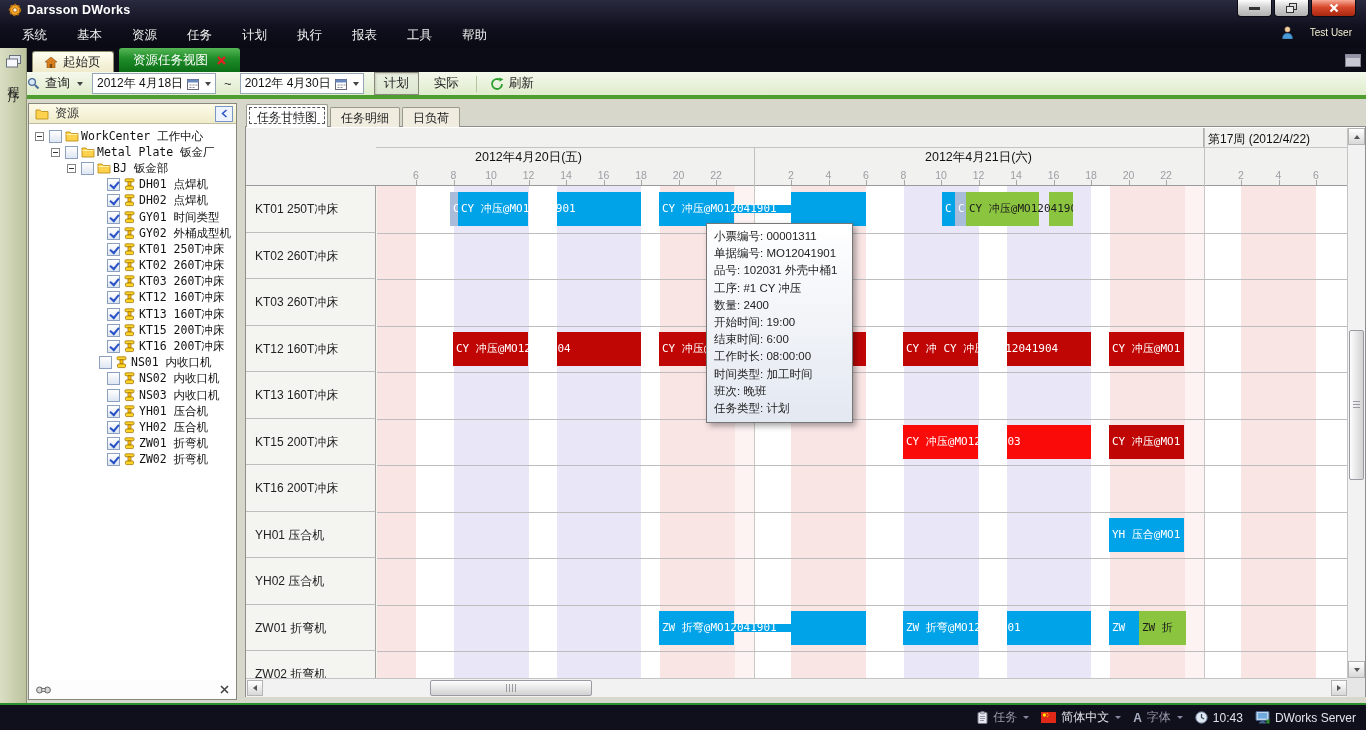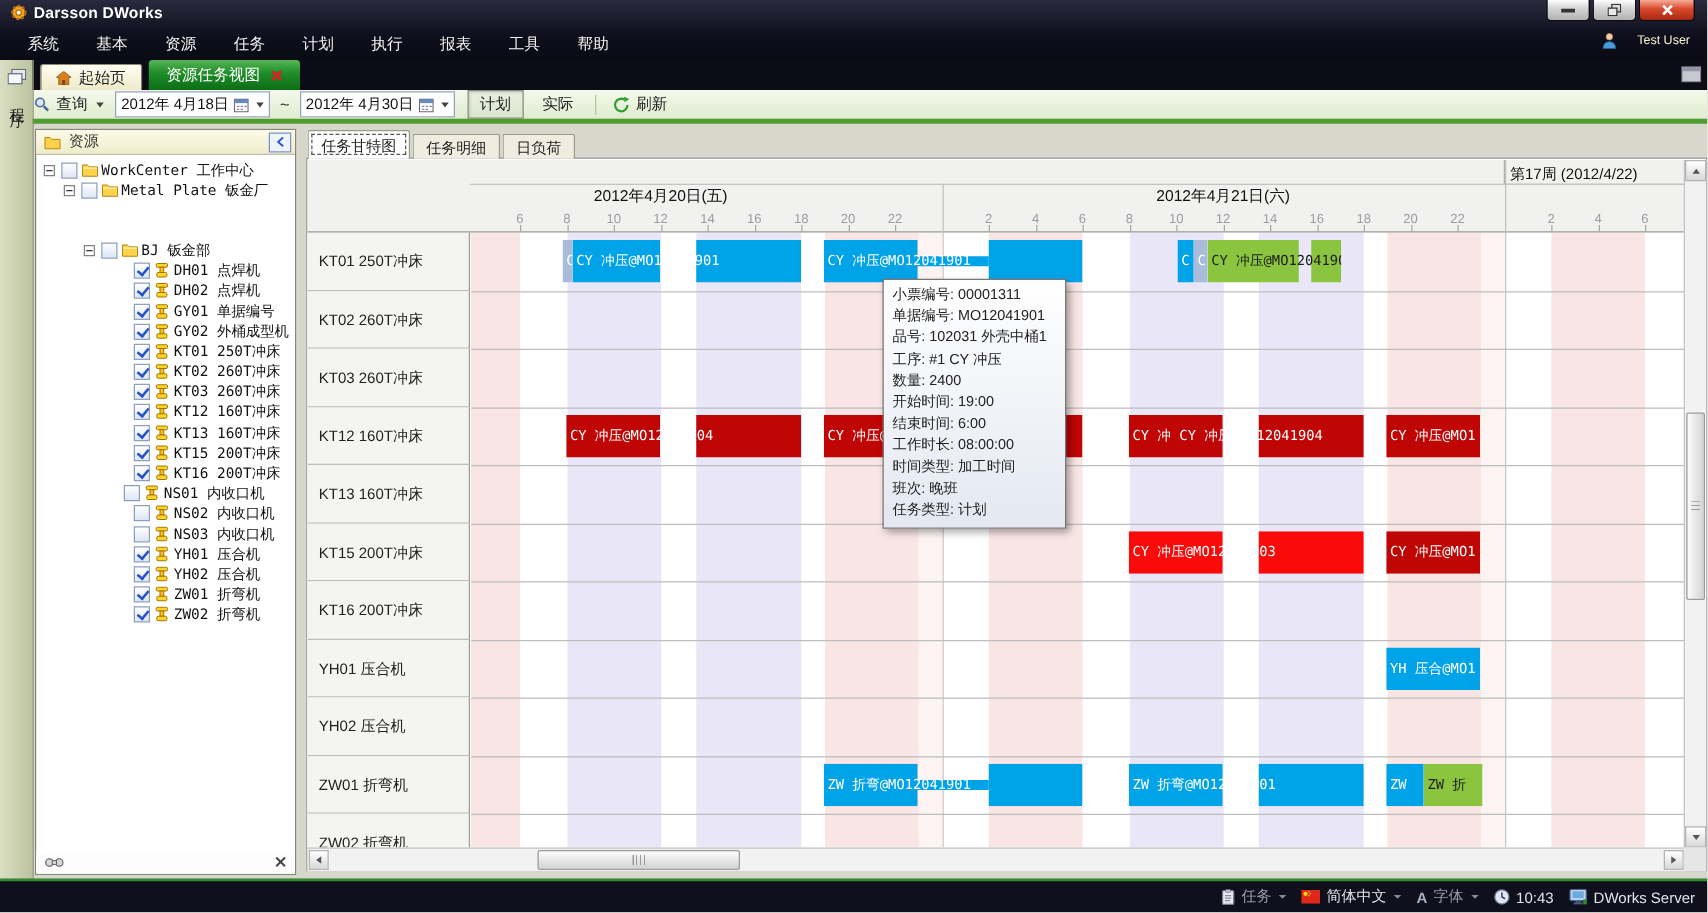--- a/index.html
+++ b/index.html
@@ -251,21 +251,21 @@
           <div class="expander"></div>
           <div class="cb"></div>
           <div class="ticon">
             <svg width="14" height="12" viewBox="0 0 14 12">
               <path d="M1 2h4l1.5 1.5H13V11H1z" fill="#ffd24d" stroke="#b8860b" stroke-width="0.8"></path>
               <path d="M1.5 4.5h11" stroke="#fff3b0" stroke-width="1"></path>
             </svg>
           </div>
           <div class="tlabel">Metal Plate 钣金厂</div>
         </div>
-        <div class="tnode" style="padding-left: 38px; margin-top: 32px;">
+        <div class="tnode" style="padding-left: 38px;">
           <div class="expander"></div>
           <div class="cb"></div>
           <div class="ticon">
             <svg width="14" height="12" viewBox="0 0 14 12">
               <path d="M1 2h4l1.5 1.5H13V11H1z" fill="#ffd24d" stroke="#b8860b" stroke-width="0.8"></path>
               <path d="M1.5 4.5h11" stroke="#fff3b0" stroke-width="1"></path>
             </svg>
           </div>
           <div class="tlabel">BJ 钣金部</div>
         </div>
@@ -293,21 +293,21 @@
         </div>
         <div class="tnode" style="padding-left: 78px;">
           <div class="cb on"></div>
           <div class="ticon">
             <svg width="13" height="13" viewBox="0 0 13 13">
               <rect x="2" y="0.8" width="9" height="3" rx="1" fill="#ffd428" stroke="#a07508" stroke-width="0.8"></rect>
               <rect x="5" y="3.8" width="3" height="4.2" fill="#ffc010" stroke="#a07508" stroke-width="0.8"></rect>
               <rect x="2.5" y="8" width="8" height="3.6" rx="1" fill="#ffd428" stroke="#a07508" stroke-width="0.8"></rect>
             </svg>
           </div>
-          <div class="tlabel">GY01 单据编号</div>
+          <div class="tlabel">GY01 时间类型</div>
         </div>
         <div class="tnode" style="padding-left: 78px;">
           <div class="cb on"></div>
           <div class="ticon">
             <svg width="13" height="13" viewBox="0 0 13 13">
               <rect x="2" y="0.8" width="9" height="3" rx="1" fill="#ffd428" stroke="#a07508" stroke-width="0.8"></rect>
               <rect x="5" y="3.8" width="3" height="4.2" fill="#ffc010" stroke="#a07508" stroke-width="0.8"></rect>
               <rect x="2.5" y="8" width="8" height="3.6" rx="1" fill="#ffd428" stroke="#a07508" stroke-width="0.8"></rect>
             </svg>
           </div>

